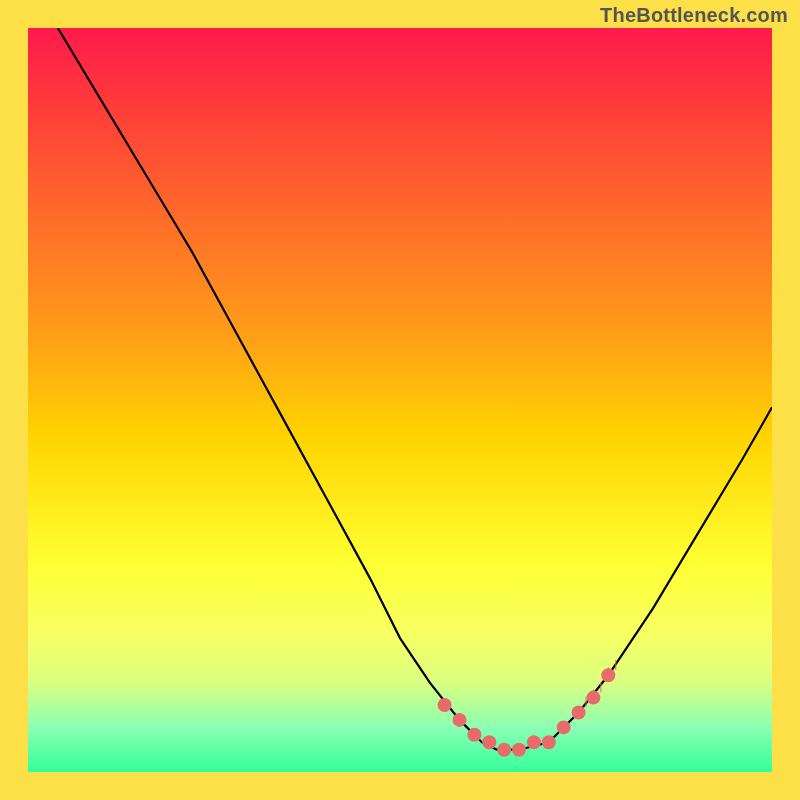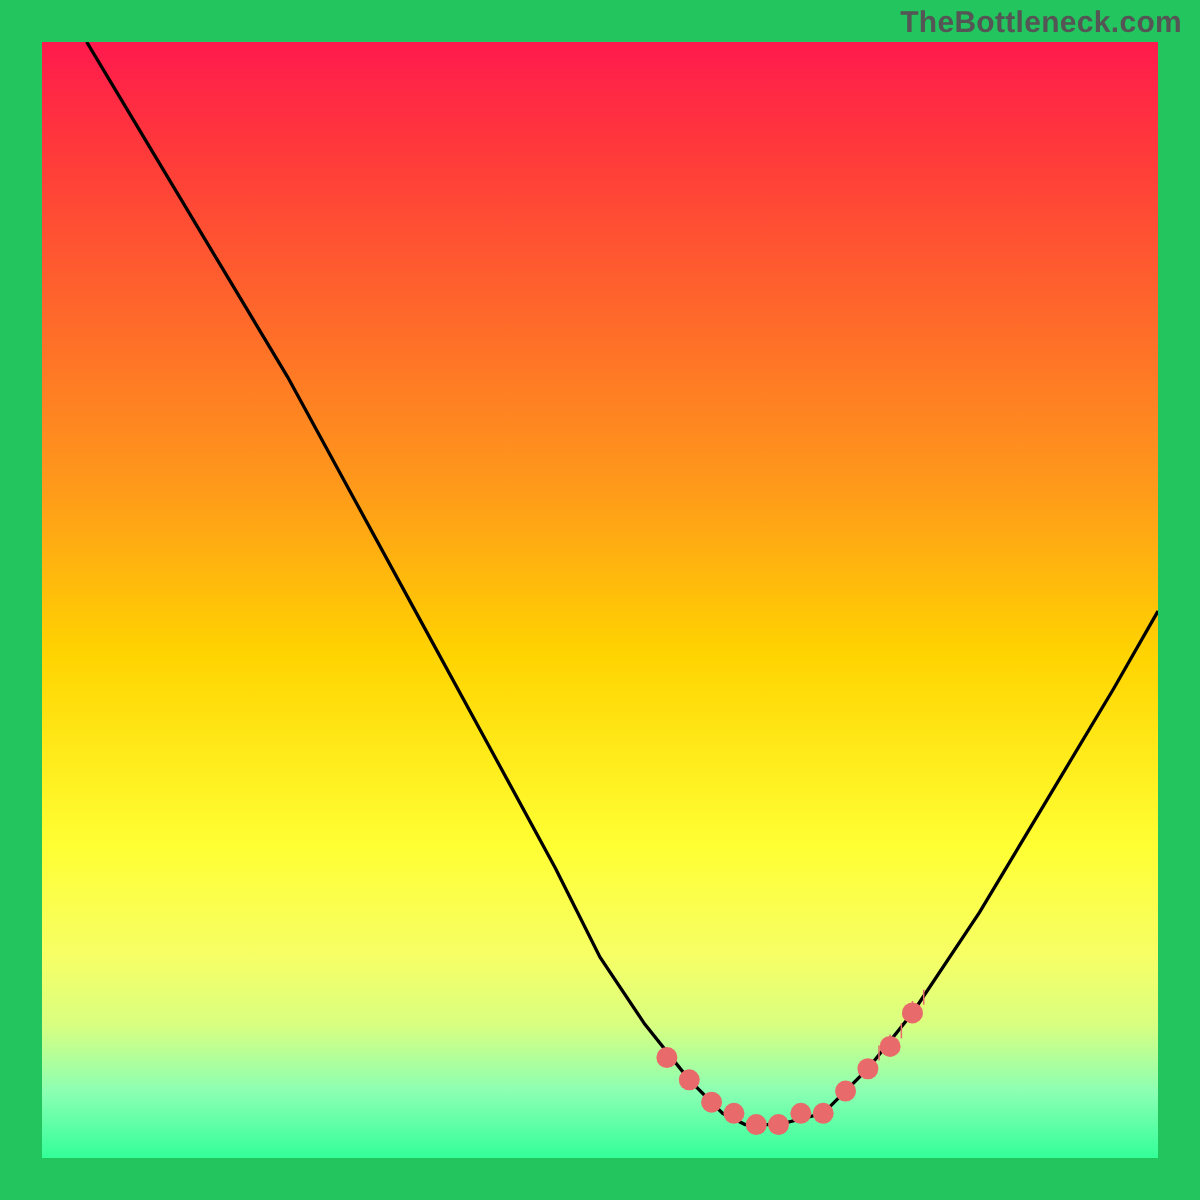--- a/index.html
+++ b/index.html
@@ -10,21 +10,21 @@
     background: #000;
     position: relative;
     font-family: Arial, sans-serif;
   }
   .outer {
     position: absolute;
     top: 0;
     left: 0;
     width: 800px;
     height: 800px;
-    background: #22c55e;
+    background: #fde047;
   }
   .watermark {
     position: absolute;
     top: 4px;
     right: 12px;
     color: #555;
     font-size: 20px;
     font-weight: 600;
     letter-spacing: 0.2px;
     z-index: 10;

